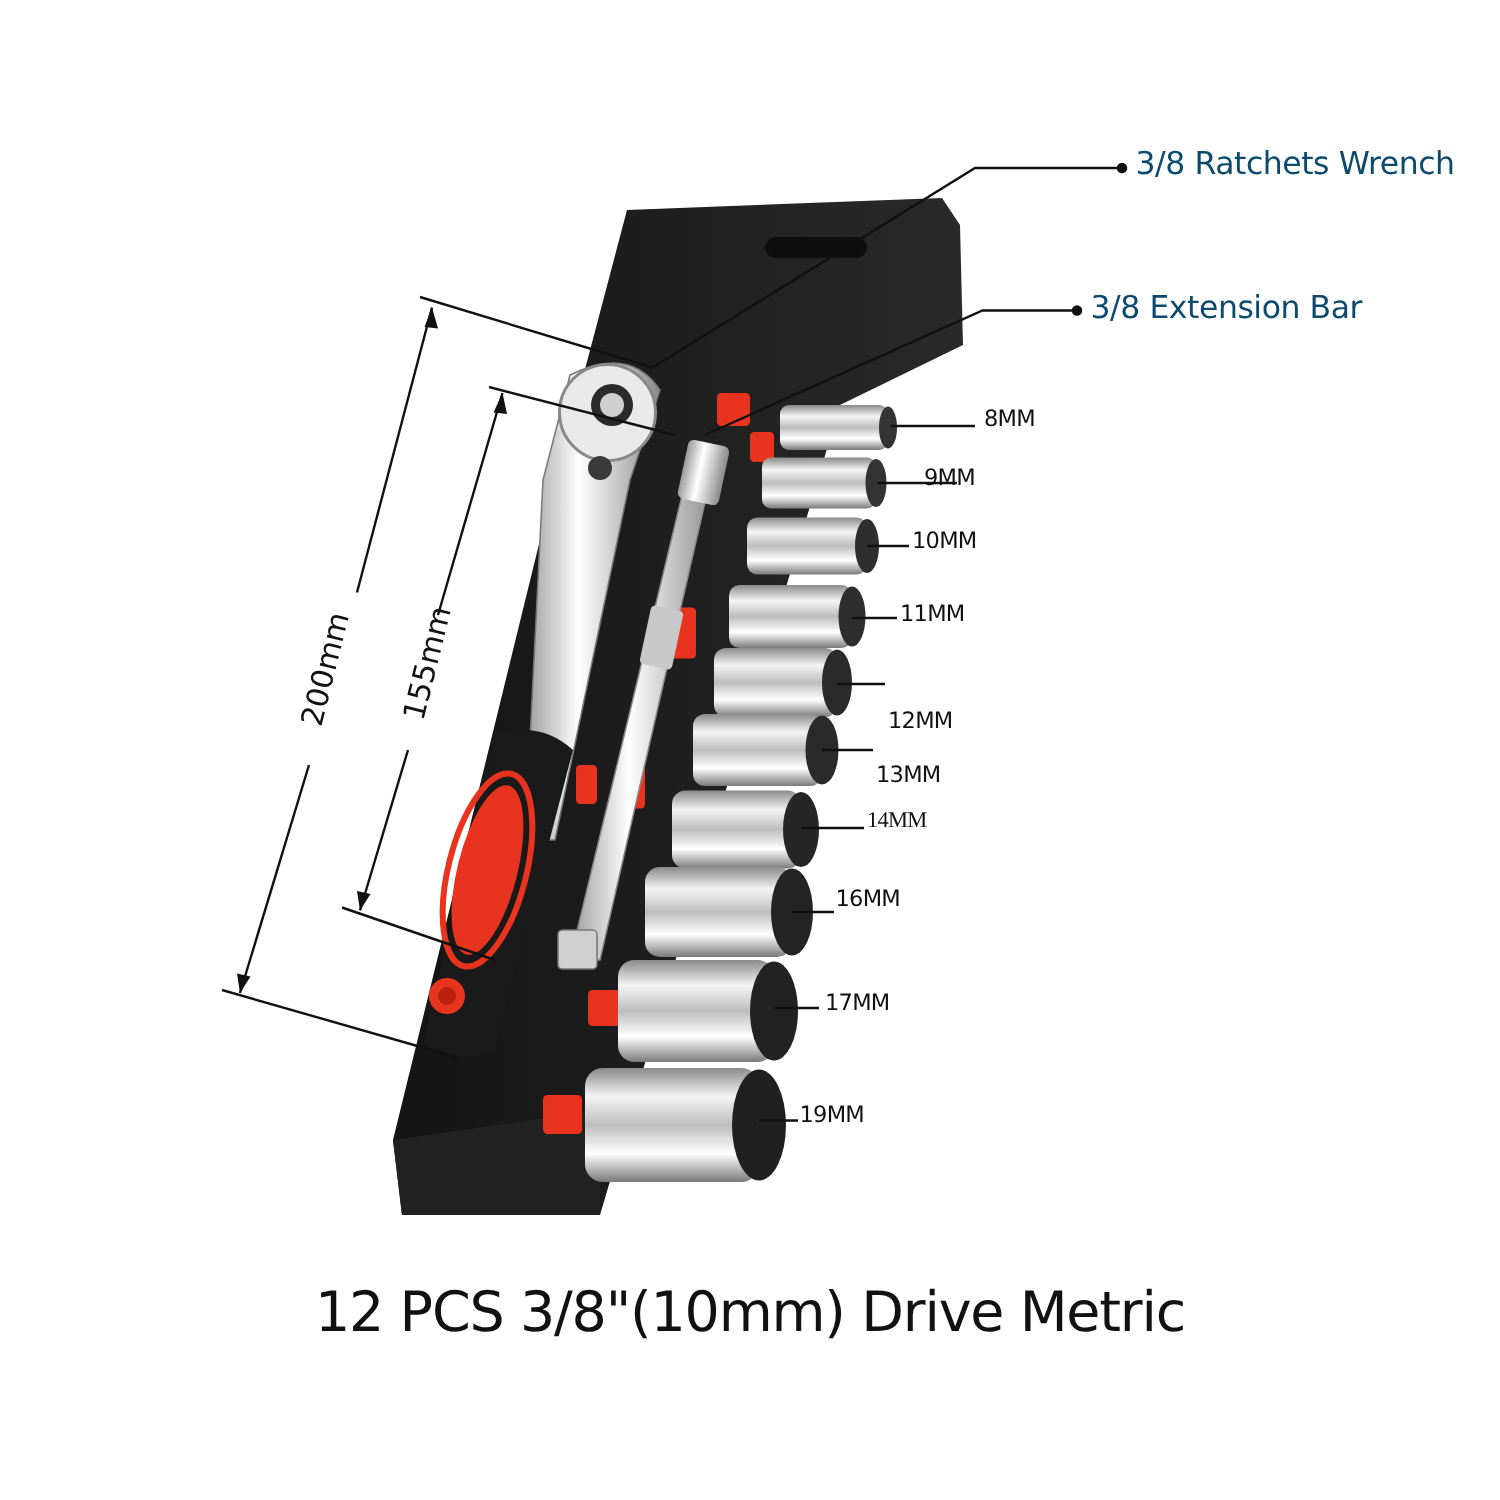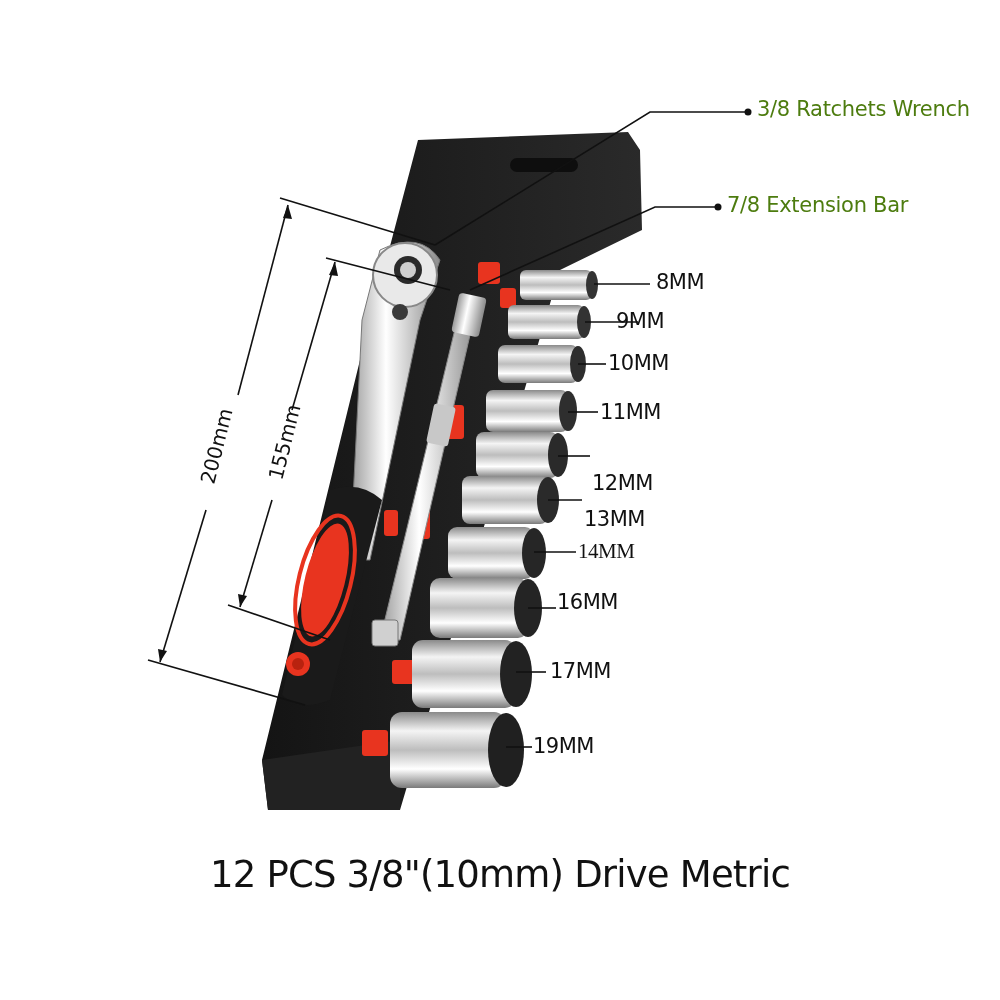--- a/index.html
+++ b/index.html
@@ -1,19 +1,19 @@
 <!DOCTYPE html>
 <html><head>
 <meta charset="utf-8">
 <style>
   html,body{margin:0;padding:0;background:#fff;}
   #stage{position:relative;width:1000px;height:1000px;overflow:hidden;background:#fff;font-family:"DejaVu Sans",sans-serif;}
   svg{position:absolute;left:0;top:0;}
-  .lbl{position:absolute;color:#4d7c0f;font-size:21px;white-space:nowrap;letter-spacing:-0.3px;}
-  .sz{position:absolute;color:#111;font-size:21px;white-space:nowrap;letter-spacing:-0.5px;}
+  .lbl{position:absolute;color:#0c4a6e;font-size:21px;white-space:nowrap;letter-spacing:-0.3px;}
+  .sz{position:absolute;color:#111;font-size:15px;white-space:nowrap;letter-spacing:-0.5px;}
   .dim{position:absolute;color:#111;font-size:20px;white-space:nowrap;transform-origin:center center;}
   .title{position:absolute;left:0;width:1000px;text-align:center;color:#111;font-size:37px;line-height:46px;letter-spacing:-0.8px;}
 </style>
 </head>
 <body>
 
 <div id="stage">
   <svg width="1000" height="1000" viewBox="0 0 1000 1000">
     <defs>
       <linearGradient id="chrome" x1="0" y1="0" x2="0" y2="1">
@@ -144,21 +144,21 @@
     </g>
     <g fill="#111">
       <polygon points="288,205 283,218 292,219"></polygon>
       <polygon points="160,662 158,649 167,651"></polygon>
       <polygon points="335,262 329,275 338,276"></polygon>
       <polygon points="240,607 238,594 247,596"></polygon>
     </g>
   </svg>
 
   <div class="lbl" style="left:757px;top:97px;">3/8 Ratchets Wrench</div>
-  <div class="lbl" style="left:727px;top:193px;">7/8 Extension Bar</div>
+  <div class="lbl" style="left:727px;top:193px;">3/8 Extension Bar</div>
 
   <div class="dim" style="left:178px;top:434px;transform:rotate(-76deg);">200mm</div>
   <div class="dim" style="left:246px;top:430px;transform:rotate(-76deg);">155mm</div>
 
   <div class="sz" style="left:656px;top:270px;">8MM</div>
   <div class="sz" style="left:616px;top:309px;">9MM</div>
   <div class="sz" style="left:608px;top:351px;">10MM</div>
   <div class="sz" style="left:600px;top:400px;">11MM</div>
   <div class="sz" style="left:592px;top:443px;margin-top:28px;">12MM</div>
   <div class="sz" style="left:584px;top:487px;margin-top:20px;">13MM</div>

